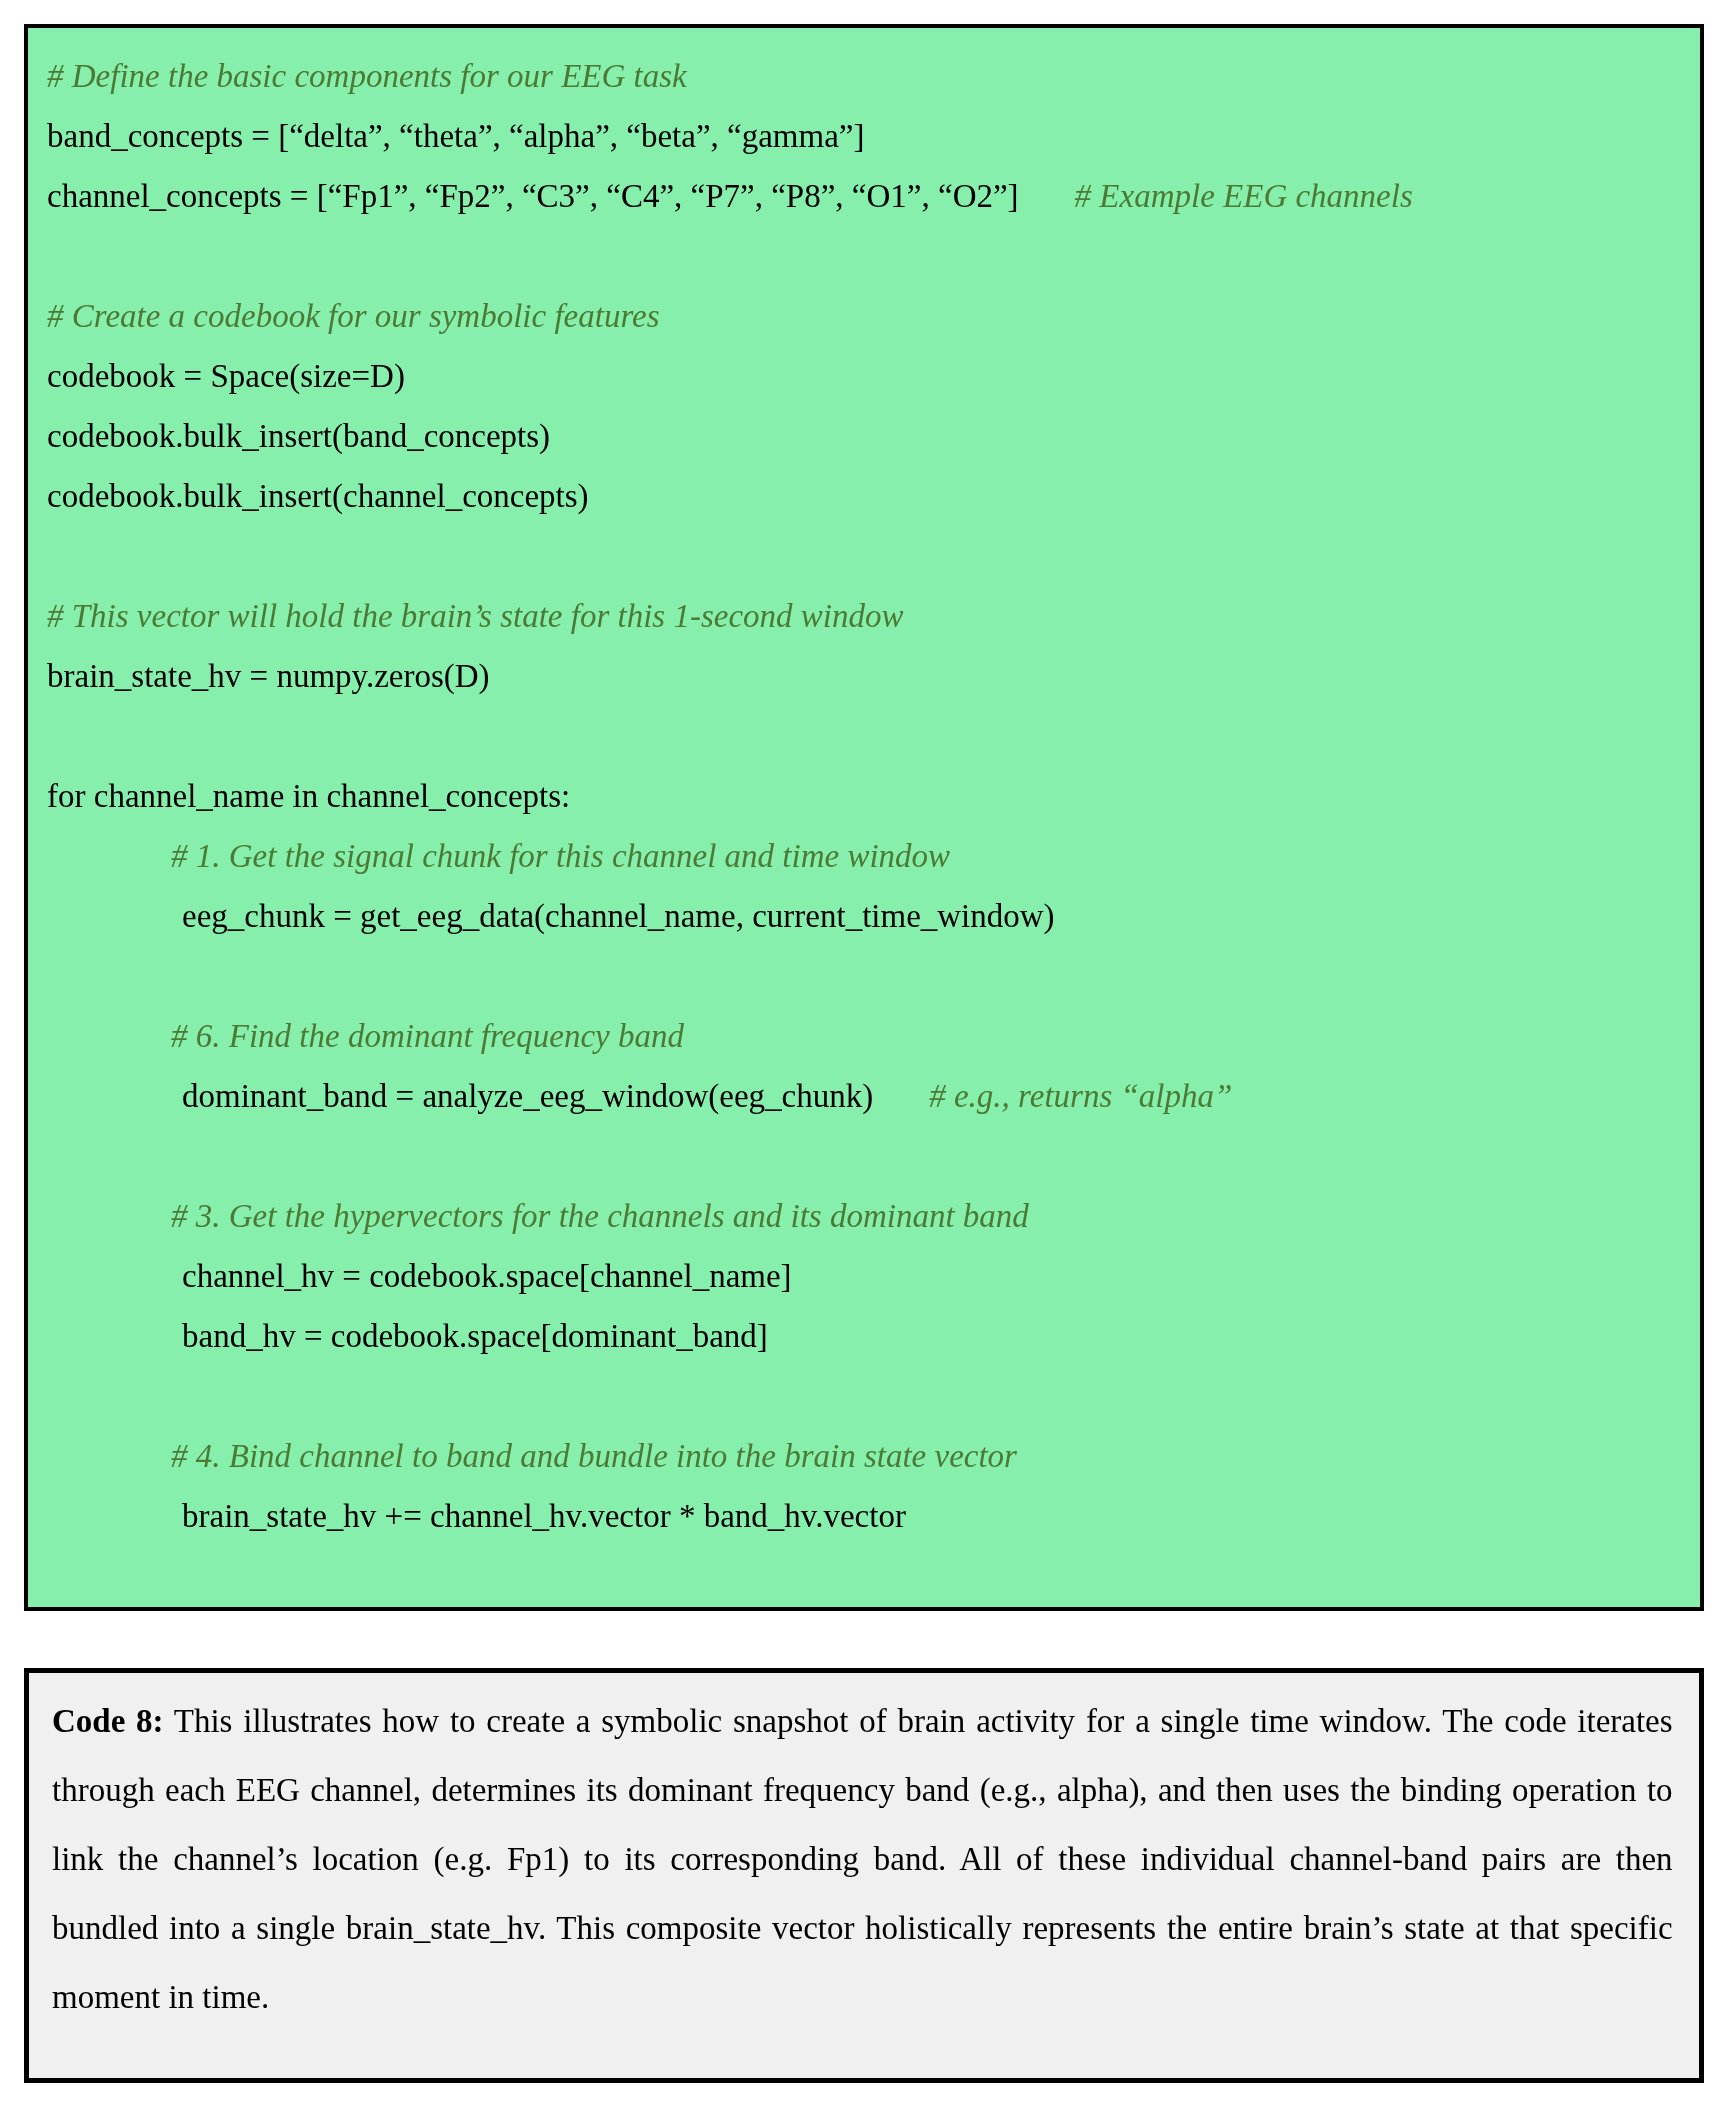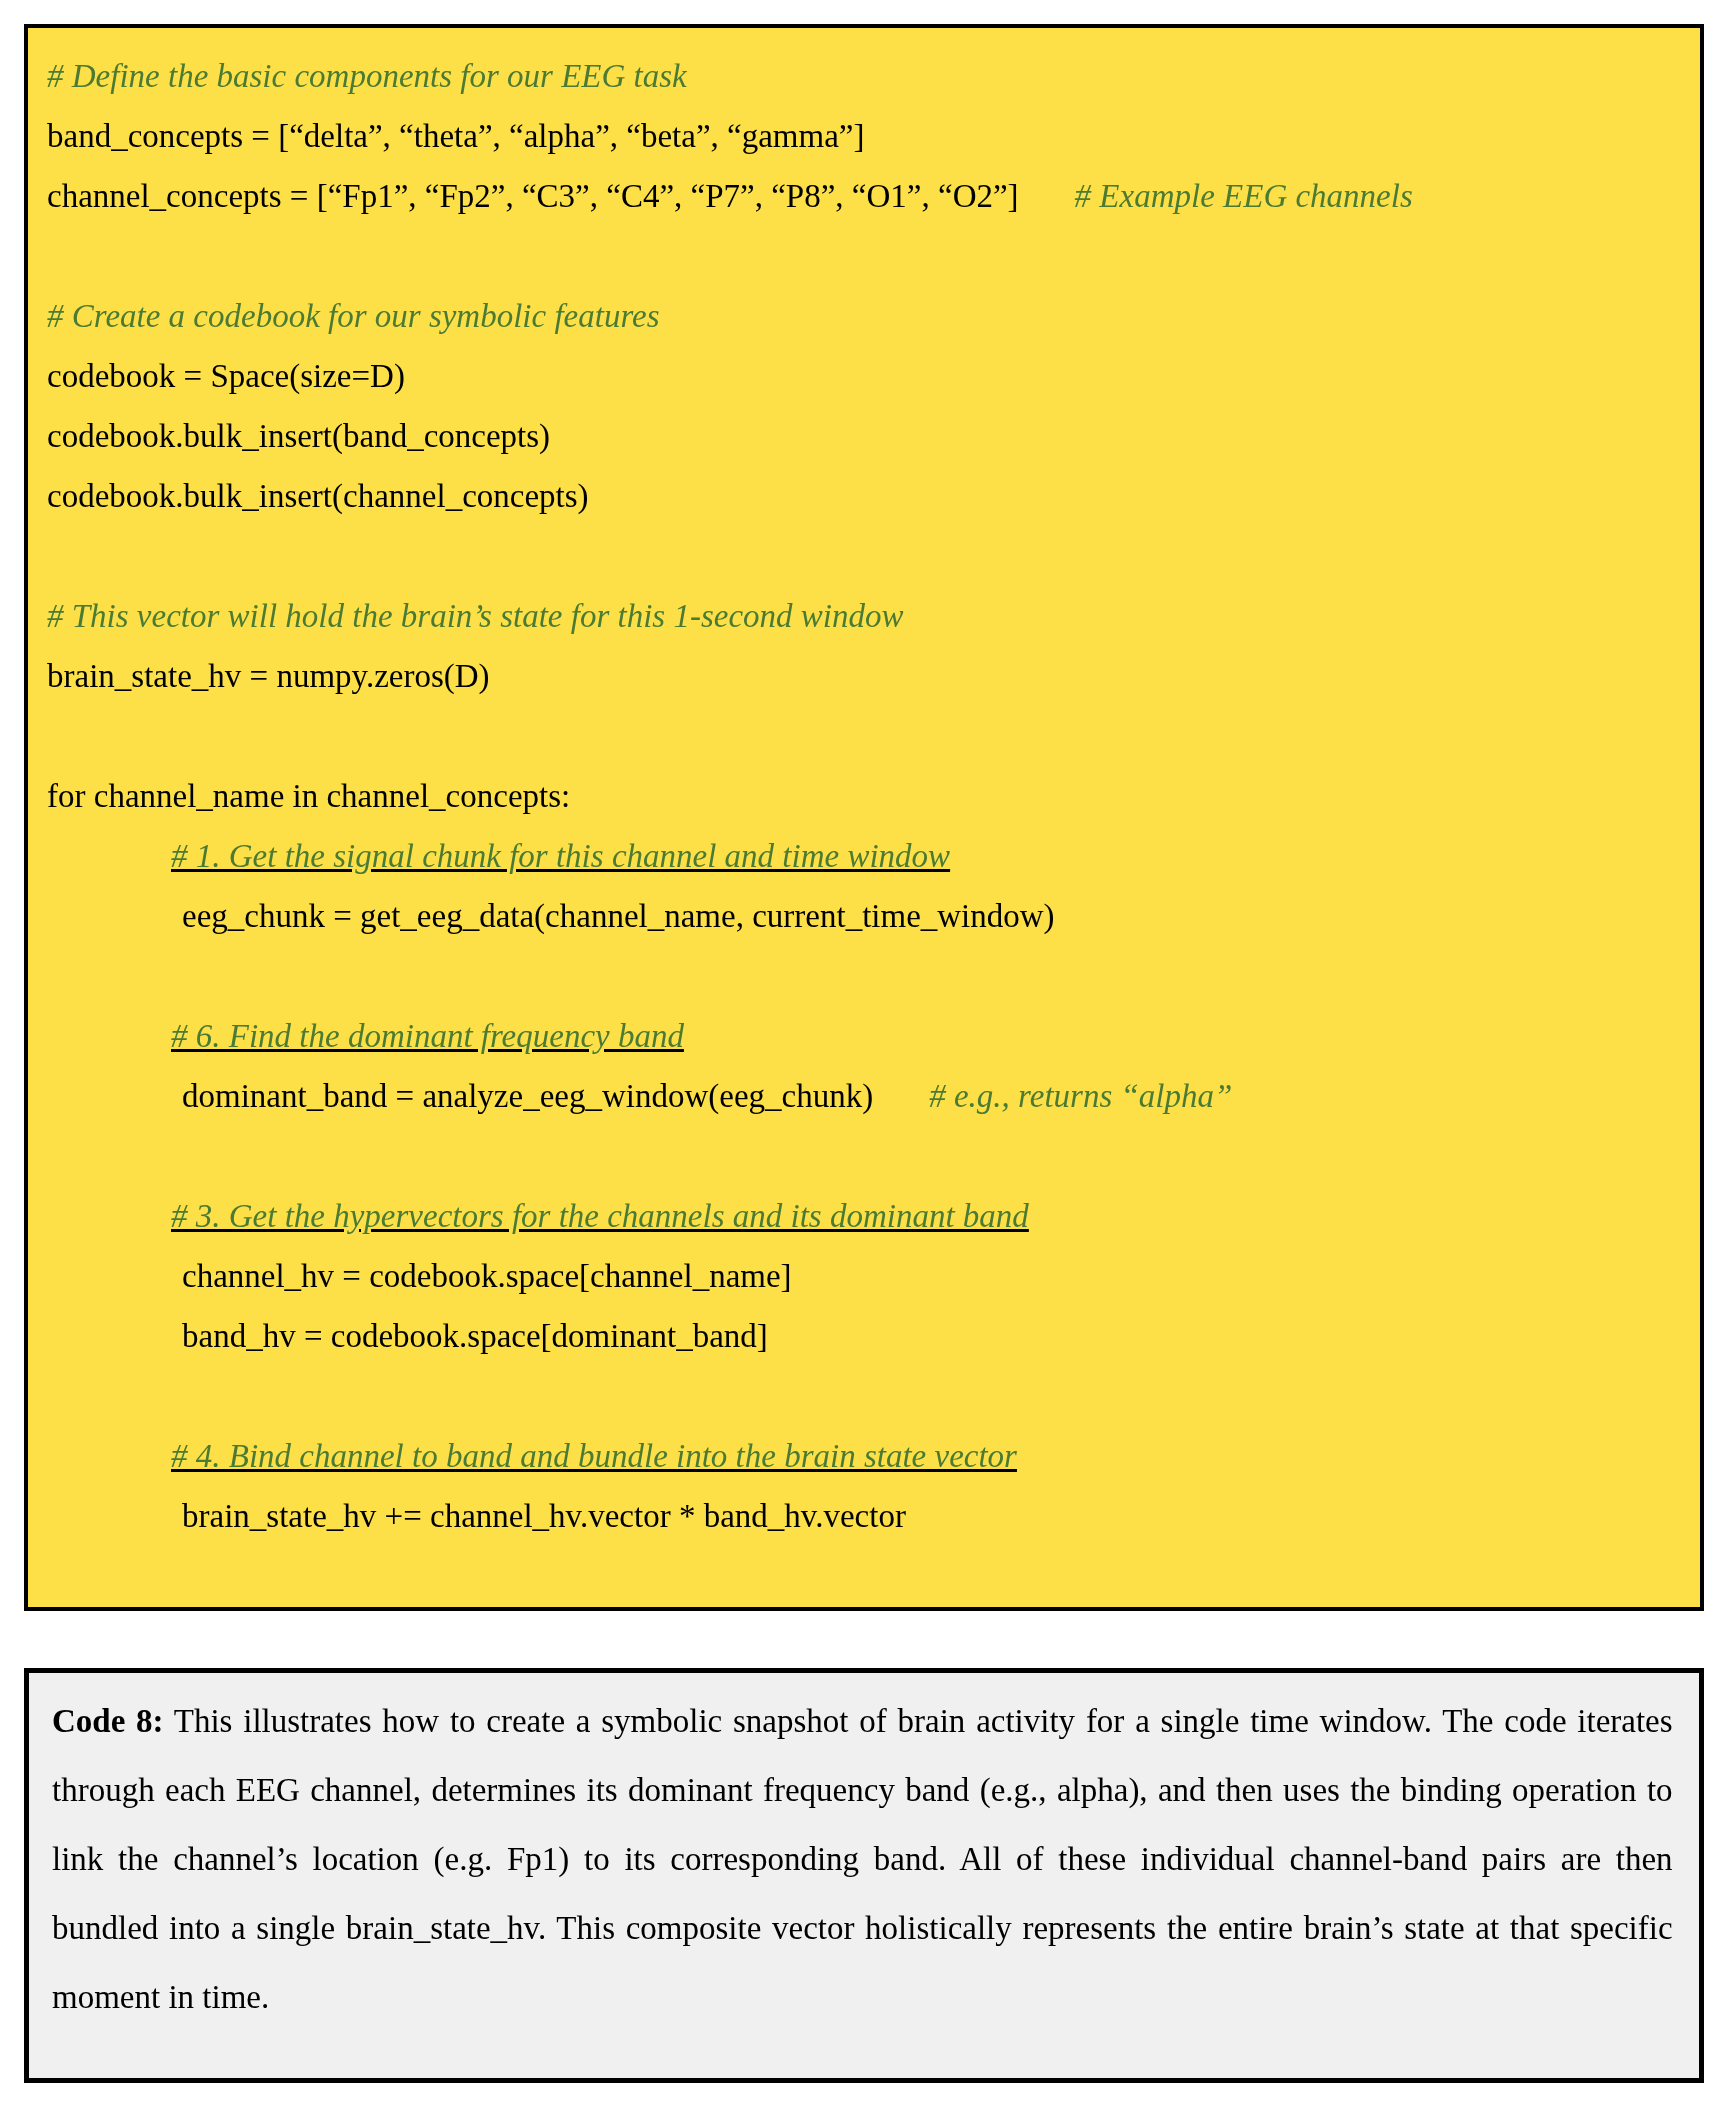--- a/index.html
+++ b/index.html
@@ -8,31 +8,31 @@
     --caption-bg:#f0f0f0;
     --border-black:#000000;
   }
   *{margin:0;padding:0;box-sizing:border-box;}
   html,body{width:1734px;height:2108px;background:#ffffff;overflow:hidden;}
   body{font-family:"Liberation Serif","DejaVu Serif",serif;position:relative;}
 
   .code-box{
     position:absolute;left:24px;top:24px;width:1680px;height:1587px;
     border:4.1px solid var(--border-black);
-    background:#fde047;
+    background:#86efac;
     padding:18px 18px 0 19px;
   }
   .line{
     height:60px;line-height:60px;
     font-size:33px;color:var(--code-black);
     white-space:nowrap;
   }
   .line.blank{height:60px;}
   .line.ind1{margin-left:135px;}
-  .line.ind1.cfirst{margin-left:124px;text-decoration:underline;}
+  .line.ind1.cfirst{margin-left:124px;}
   .seg-comment,.seg-comment_gap{color:var(--green);font-style:italic;}
   .seg-comment_gap{margin-left:56px;}
   .seg-kw{font-weight:normal;color:var(--code-black);}
   .seg-code{color:var(--code-black);}
 
   .caption-box{
     position:absolute;left:24px;top:1668px;width:1680px;height:415px;
     border:5px solid var(--border-black);
     background:var(--caption-bg);
     padding:13.7px 26.4px 0 23px;

